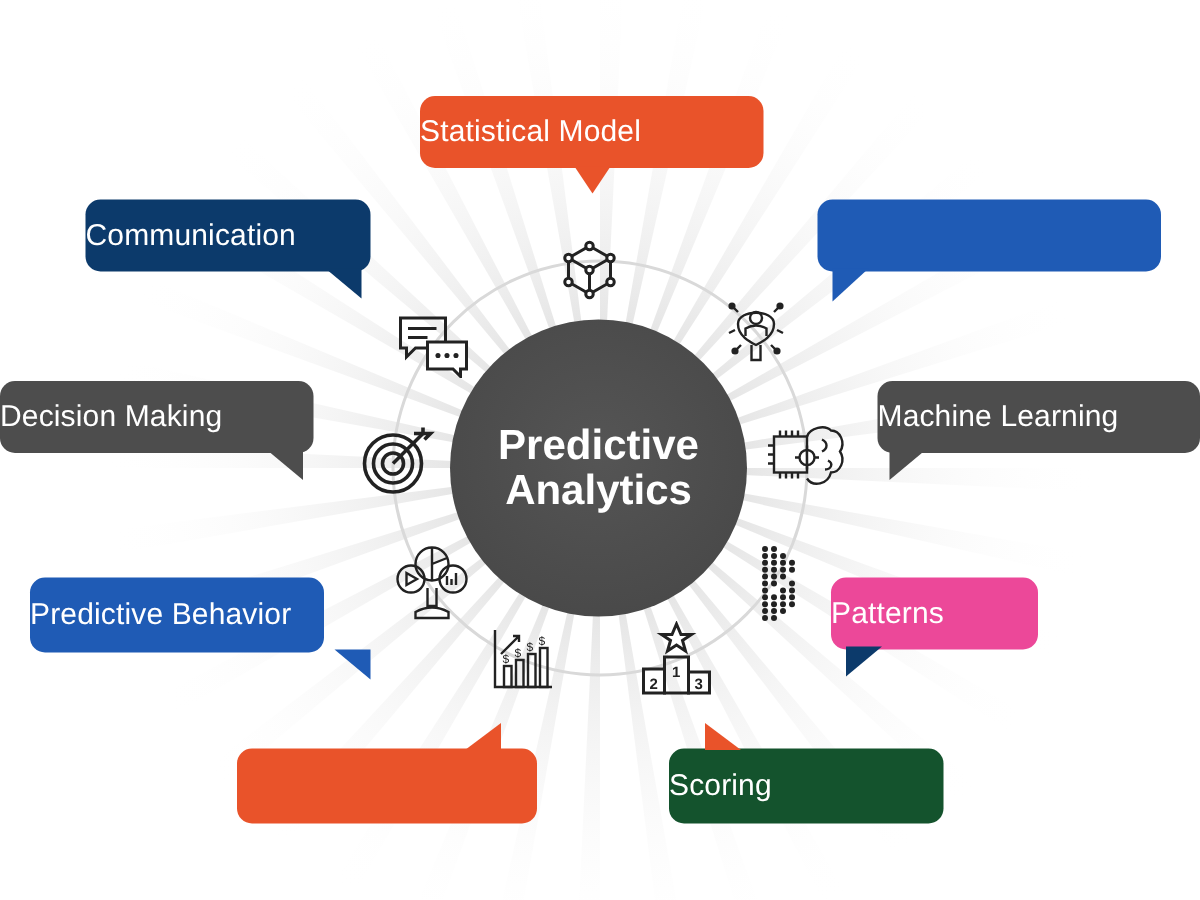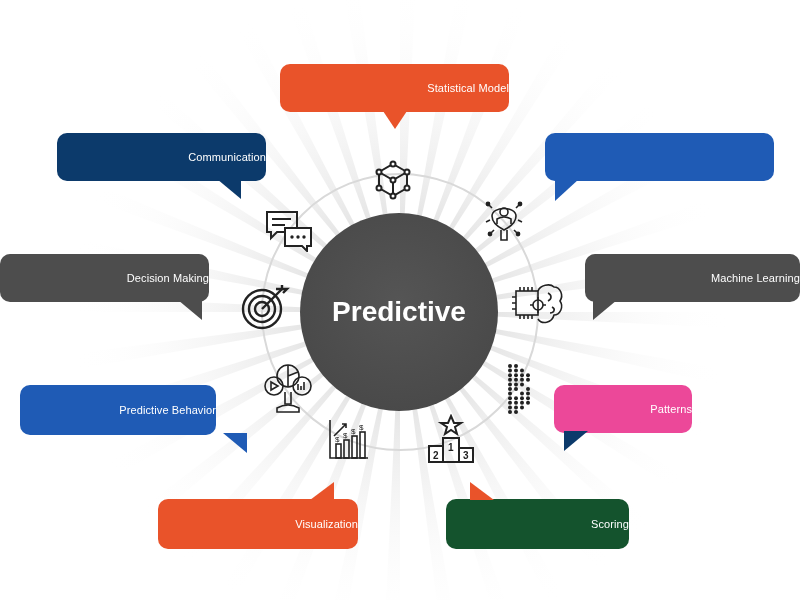--- a/index.html
+++ b/index.html
@@ -1,20 +1,20 @@
 <!DOCTYPE html>
 <html><head>
 <meta charset="utf-8">
 <style>
   html, body { margin:0; padding:0; }
   body { width:800px; height:600px; background:#ffffff; position:relative; overflow:hidden;
          font-family:"Liberation Sans", "DejaVu Sans", sans-serif; }
   .rays { position:absolute; left:0; top:0; width:800px; height:600px; }
-  .bubble { position:absolute; color:#fff; font-size:11px; display:flex; align-items:center;
-            justify-content:flex-end; border-radius:10px; letter-spacing:0.1px; }
+  .bubble { position:absolute; color:#fff; font-size:20px; display:flex; align-items:center;
+            justify-content:flex-start; border-radius:10px; letter-spacing:0.1px; }
   .bubble .tail { position:absolute; width:0; height:0; }
   .hub { position:absolute; left:300px; top:213px; width:198px; height:198px; border-radius:50%;
          background:radial-gradient(circle at 50% 45%, #555 0%, #4a4a4a 70%, #444 100%);
          display:flex; flex-direction:column; align-items:center; justify-content:center;
          color:#fff; font-weight:bold; font-size:28px; line-height:30px; text-align:center; }
   .icon { position:absolute; }
   .icon svg { display:block; }
 </style>
 </head>
 <body>
@@ -62,20 +62,21 @@
       <path d="M400 312 L675.7759995228321 80.59646051284574 L686.5607209124638 94.09416430455784 Z"></path>
       <path d="M400 312 L711.7691453623978 131.99999999999983 L720.0461709348649 147.1653905578953 Z"></path>
       <path d="M400 312 L738.2893434829269 188.872748402759 L743.807180004587 205.2450330087941 Z"></path>
       <path d="M400 312 L754.5307910843949 249.48665603990506 L757.1217818846974 266.56837111110116 Z"></path>
     </g>
   <circle cx="400" cy="312" r="138" fill="none" stroke="#d9d9d9" stroke-width="2"></circle>
 </svg>
 
 <div class="hub">
   <span>Predictive</span>
+  <span>Analytics</span>
 </div>
 
 <div class="bubble" style="left:280px;top:64px;width:229px;height:48px;background:#e9532a;">
   <span>Statistical Model</span>
   <span class="tail" style="left:103px;top:47px;border-left:12px solid transparent;border-right:12px solid transparent;border-top:18px solid #e9532a;"></span>
 </div>
 
 <div class="bubble" style="left:545px;top:133px;width:229px;height:48px;background:#1f5bb5;">
   <span class="tail" style="left:10px;top:46px;border-right:24px solid transparent;border-top:22px solid #1f5bb5;"></span>
 </div>
@@ -89,35 +90,34 @@
   <span>Patterns</span>
   <span class="tail" style="left:10px;top:46px;border-right:24px solid transparent;border-top:20px solid #0c3a6b;"></span>
 </div>
 
 <div class="bubble" style="left:446px;top:499px;width:183px;height:50px;background:#14532d;">
   <span>Scoring</span>
   <span class="tail" style="left:24px;top:-17px;border-left:0 solid transparent;border-right:24px solid transparent;border-bottom:18px solid #e9532a;"></span>
 </div>
 
 <div class="bubble" style="left:158px;top:499px;width:200px;height:50px;background:#e9532a;">
-  <span>Visualization</span>
   <span class="tail" style="left:152px;top:-17px;border-left:24px solid transparent;border-bottom:18px solid #e9532a;"></span>
 </div>
 
 <div class="bubble" style="left:20px;top:385px;width:196px;height:50px;background:#1f5bb5;">
   <span>Predictive Behavior</span>
   <span class="tail" style="left:203px;top:48px;border-left:24px solid transparent;border-top:20px solid #1f5bb5;"></span>
 </div>
 
 <div class="bubble" style="left:0px;top:254px;width:209px;height:48px;background:#4d4d4d;">
   <span>Decision Making</span>
   <span class="tail" style="left:178px;top:46px;border-left:24px solid transparent;border-top:20px solid #4d4d4d;"></span>
 </div>
 
-<div class="bubble" style="left:57px;top:133px;width:190px;height:48px;background:#0c3a6b;padding-left:19px;">
+<div class="bubble" style="left:57px;top:133px;width:190px;height:48px;background:#0c3a6b;">
   <span>Communication</span>
   <span class="tail" style="left:160px;top:46px;border-left:24px solid transparent;border-top:20px solid #0c3a6b;"></span>
 </div>
 
 <div class="icon" style="left:373px;top:160px;">
   <svg width="40" height="40" viewBox="0 0 40 40" fill="none" stroke="#222" stroke-width="2">
     <path d="M20 4 L34 12 L34 28 L20 36 L6 28 L6 12 Z"></path>
     <path d="M6 12 L20 20 L34 12 M20 20 L20 36"></path>
     <g fill="#fff">
         <circle cx="20" cy="4" r="2.5"></circle>

